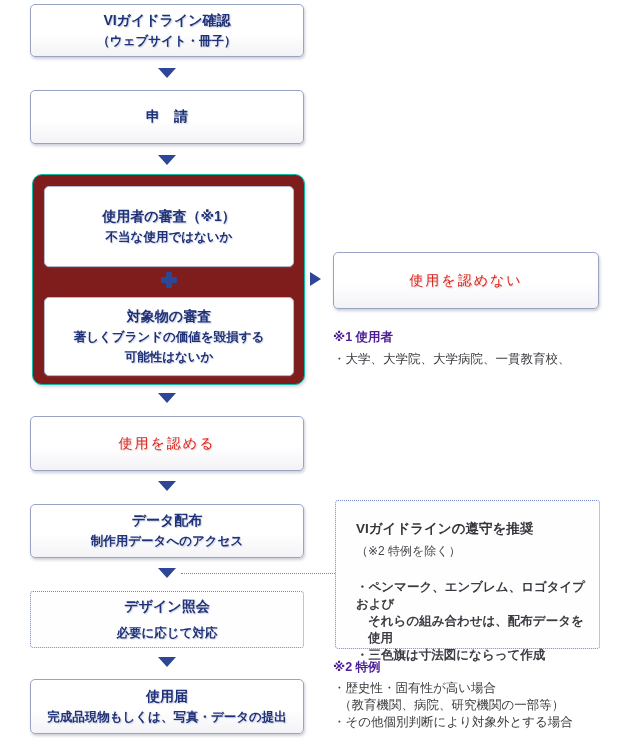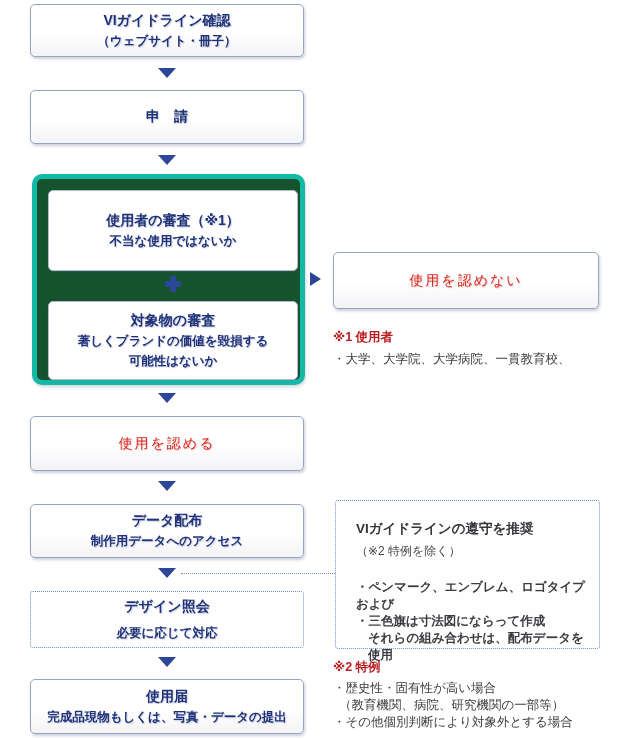--- a/index.html
+++ b/index.html
@@ -14,21 +14,21 @@
     background:linear-gradient(180deg,#ffffff 0%,#ffffff 55%,#f3f3f6 100%);
     box-shadow:1px 2px 3px rgba(110,115,145,.35);
     display:flex;flex-direction:column;align-items:center;justify-content:center;
     text-align:center;gap:3px;
   }
   .t{font-size:14px;font-weight:bold;color:#1f3277;text-shadow:1px 1px 1px rgba(140,150,195,.45);}
   .s{font-size:12.5px;font-weight:bold;color:#1f3277;text-shadow:1px 1px 1px rgba(140,150,195,.40);}
   .red{font-size:14px;font-weight:normal;color:#d9271e;letter-spacing:2px;text-shadow:1px 1px 1px rgba(215,140,140,.45);}
   .group{
     position:absolute;left:32px;top:174px;width:273px;height:211px;box-sizing:border-box;
-    background:#14532d;border:5px solid #14b8a6;border-radius:10px;
+    background:#7f1d1d;border:1px solid #14b8a6;border-radius:10px;
     box-shadow:1px 2px 3px rgba(120,120,140,.30);
   }
   .inner{
     position:absolute;left:11px;width:250px;box-sizing:border-box;
     border:1px solid #b3bace;border-radius:5px;background:#fff;
     box-shadow:0 1px 2px rgba(120,120,150,.25);
     display:flex;flex-direction:column;align-items:center;justify-content:center;
     text-align:center;gap:3px;
   }
   .arrow-down{position:absolute;width:0;height:0;
@@ -37,21 +37,21 @@
     border-top:7px solid transparent;border-bottom:7px solid transparent;border-left:11px solid #2d4697;}
   .plus{position:absolute;left:128px;top:97px;width:16px;height:16px;}
   .plus::before{content:"";position:absolute;left:5px;top:0;width:6px;height:16px;background:#2c4796;border-radius:1px;}
   .plus::after{content:"";position:absolute;left:0;top:5px;width:16px;height:6px;background:#2c4796;border-radius:1px;}
   .dotted-box{
     position:absolute;box-sizing:border-box;background:#fefefe;
     border:1px dotted #7488c6;border-radius:3px;
   }
   .connector{position:absolute;left:181px;top:573px;width:154px;height:0;border-top:1px dotted #7488c6;}
   .note{position:absolute;color:#3b3b40;font-size:12.5px;line-height:15.5px;text-align:left;}
-  .note .h{font-weight:bold;margin-bottom:6px;color:#b91c1c;}
+  .note .h{font-weight:bold;margin-bottom:6px;color:#4c1d95;}
   .ind12{padding-left:12px;}
   .ind6{padding-left:6px;}
   .g-wrap{padding:19px 10px 0 20px;text-align:left;}
   .g-title{font-size:13.5px;font-weight:bold;color:#35353b;margin-bottom:5px;}
   .g-sub{font-size:12px;color:#45454c;margin-bottom:19px;}
   .g-li{font-size:12.5px;font-weight:bold;color:#3b3b42;line-height:17px;}
   .note2-line{line-height:17px;}
 </style>
 </head>
 <body>
@@ -121,22 +121,22 @@
   <div class="box" style="top:679px;height:55px;">
     <div class="t">使用届</div>
     <div class="s">完成品現物もしくは、写真・データの提出</div>
   </div>
 
   <div class="dotted-box" style="left:335px;top:500px;width:265px;height:149px;">
     <div class="g-wrap">
       <div class="g-title">VIガイドラインの遵守を推奨</div>
       <div class="g-sub">（※2 特例を除く）</div>
       <div class="g-li">・ペンマーク、エンブレム、ロゴタイプおよび</div>
+      <div class="g-li ind12">それらの組み合わせは、配布データを使用</div>
       <div class="g-li">・三色旗は寸法図にならって作成</div>
-      <div class="g-li ind12">それらの組み合わせは、配布データを使用</div>
     </div>
   </div>
 
   <div class="note" style="left:333px;top:660px;">
     <div class="h" style="margin-bottom:4px;">※2 特例</div>
     <div class="note2-line">・歴史性・固有性が高い場合</div>
     <div class="note2-line ind6">（教育機関、病院、研究機関の一部等）</div>
     <div class="note2-line">・その他個別判断により対象外とする場合</div>
   </div>
 

